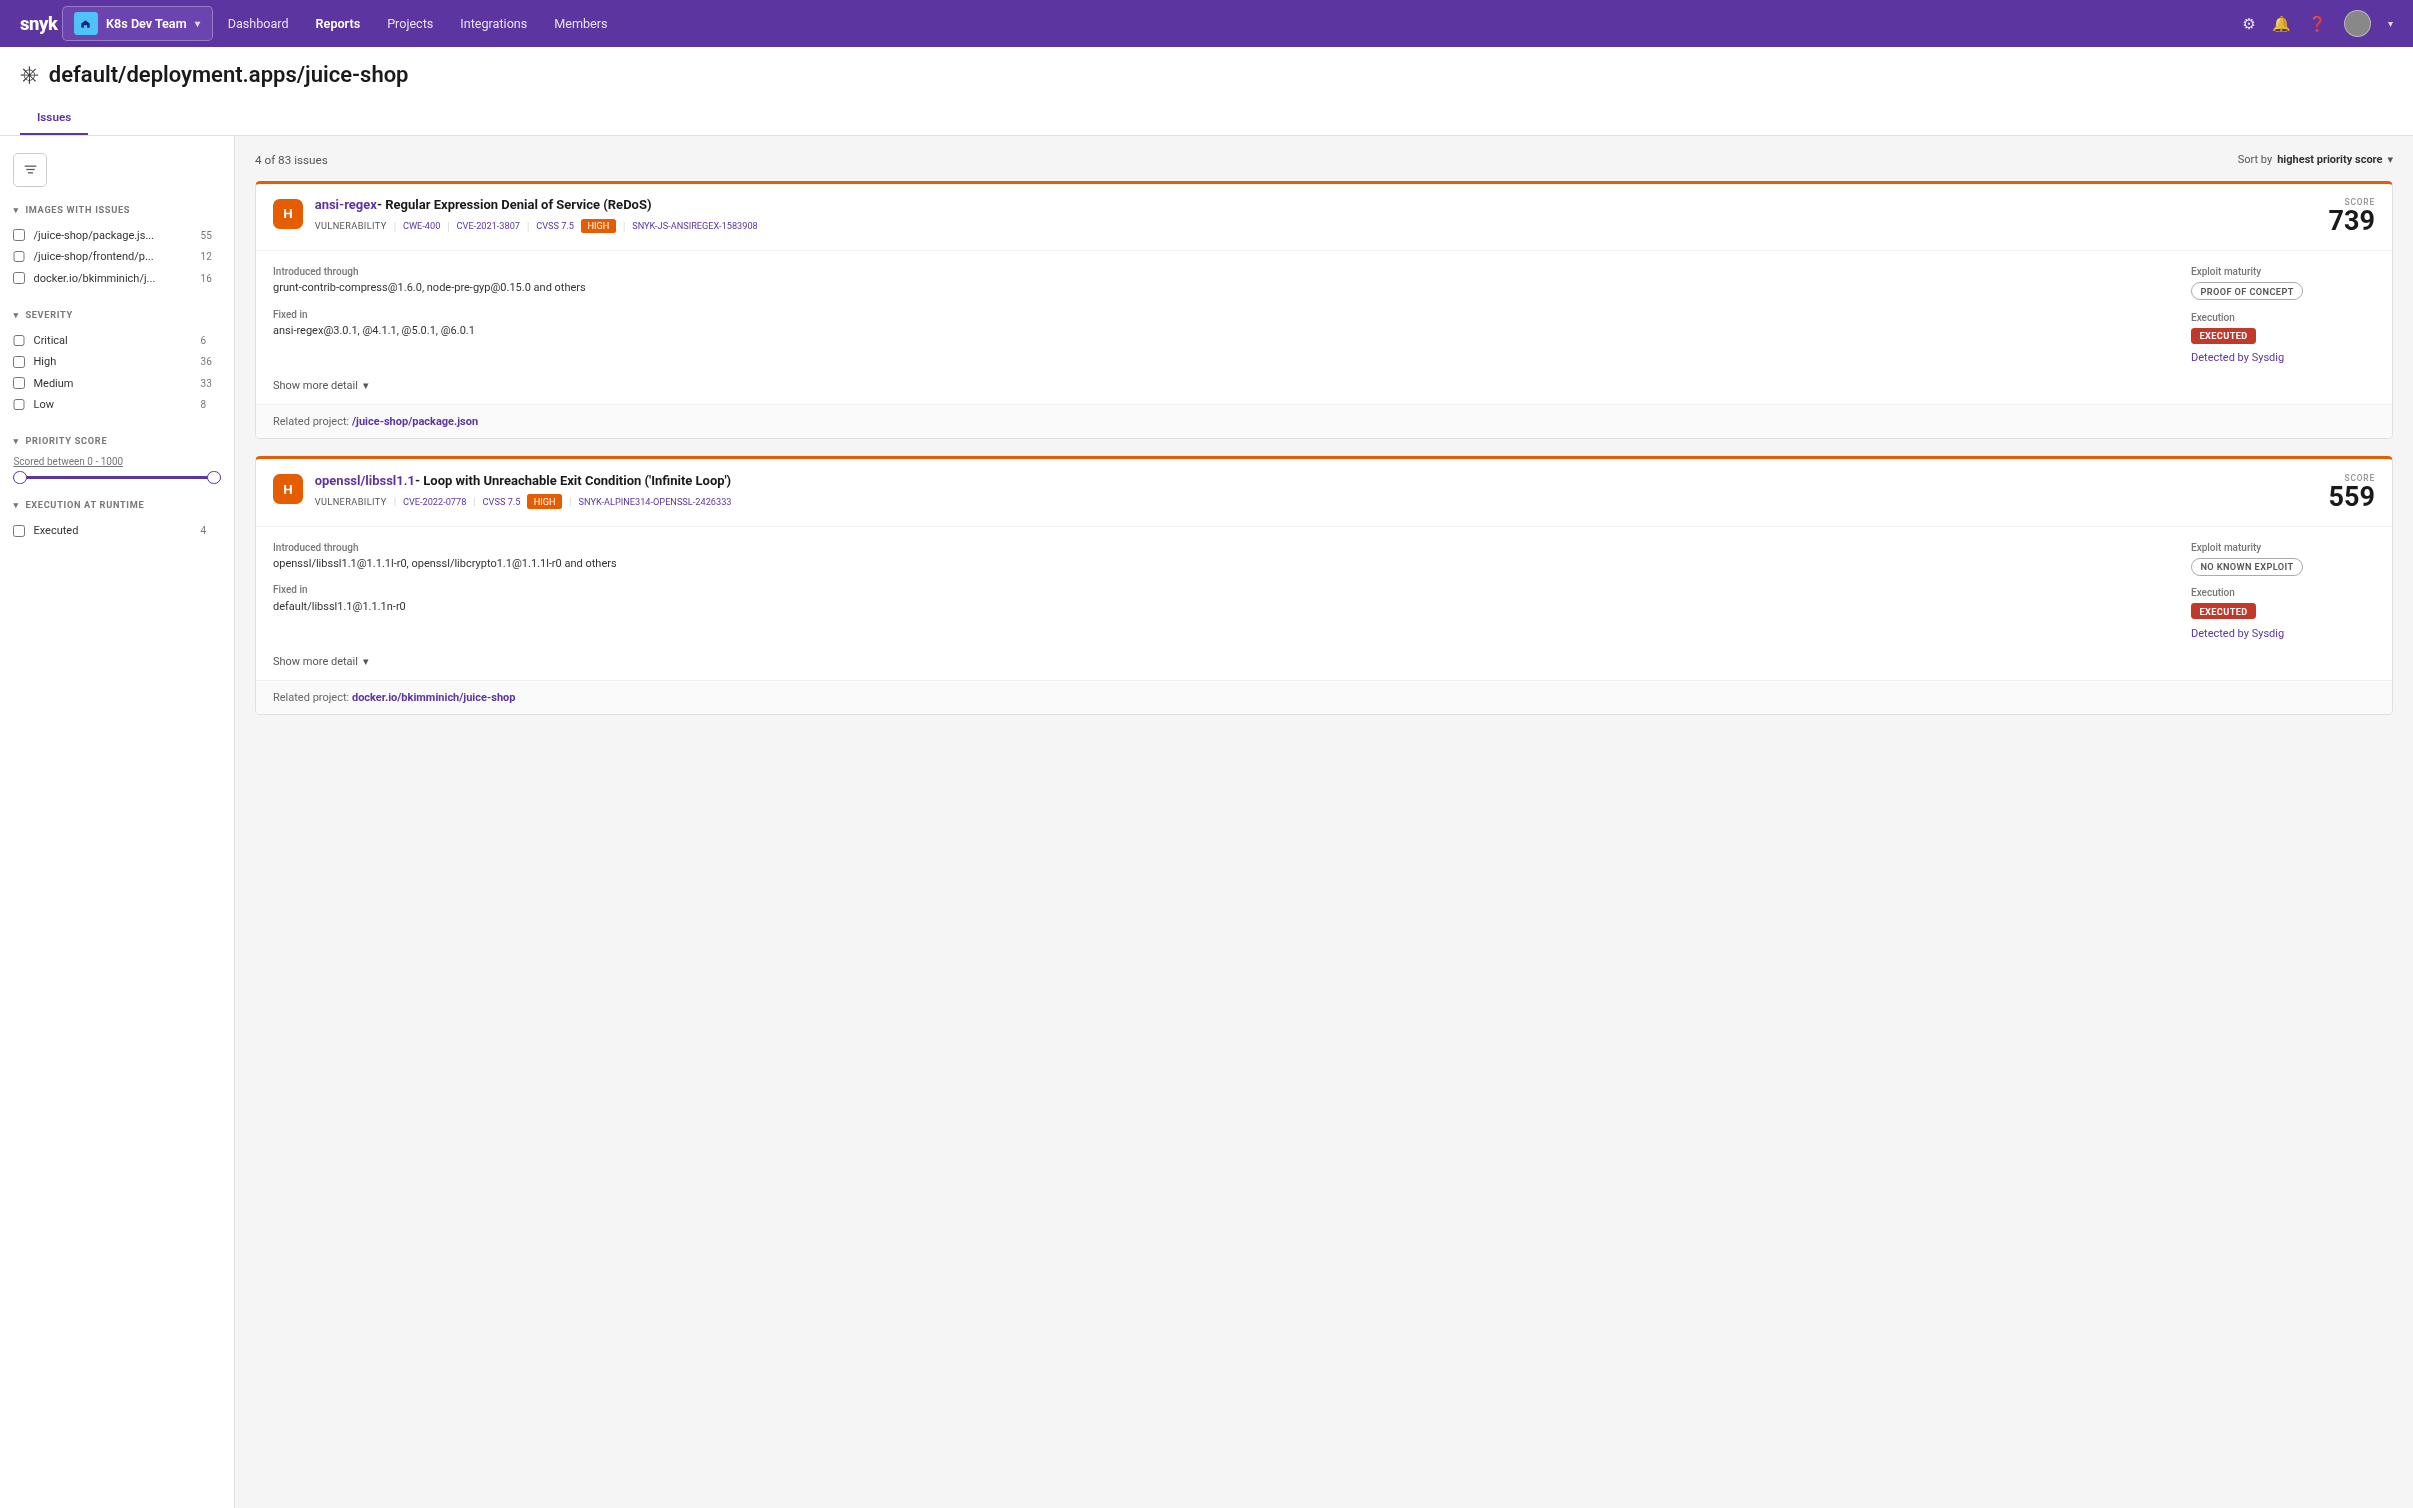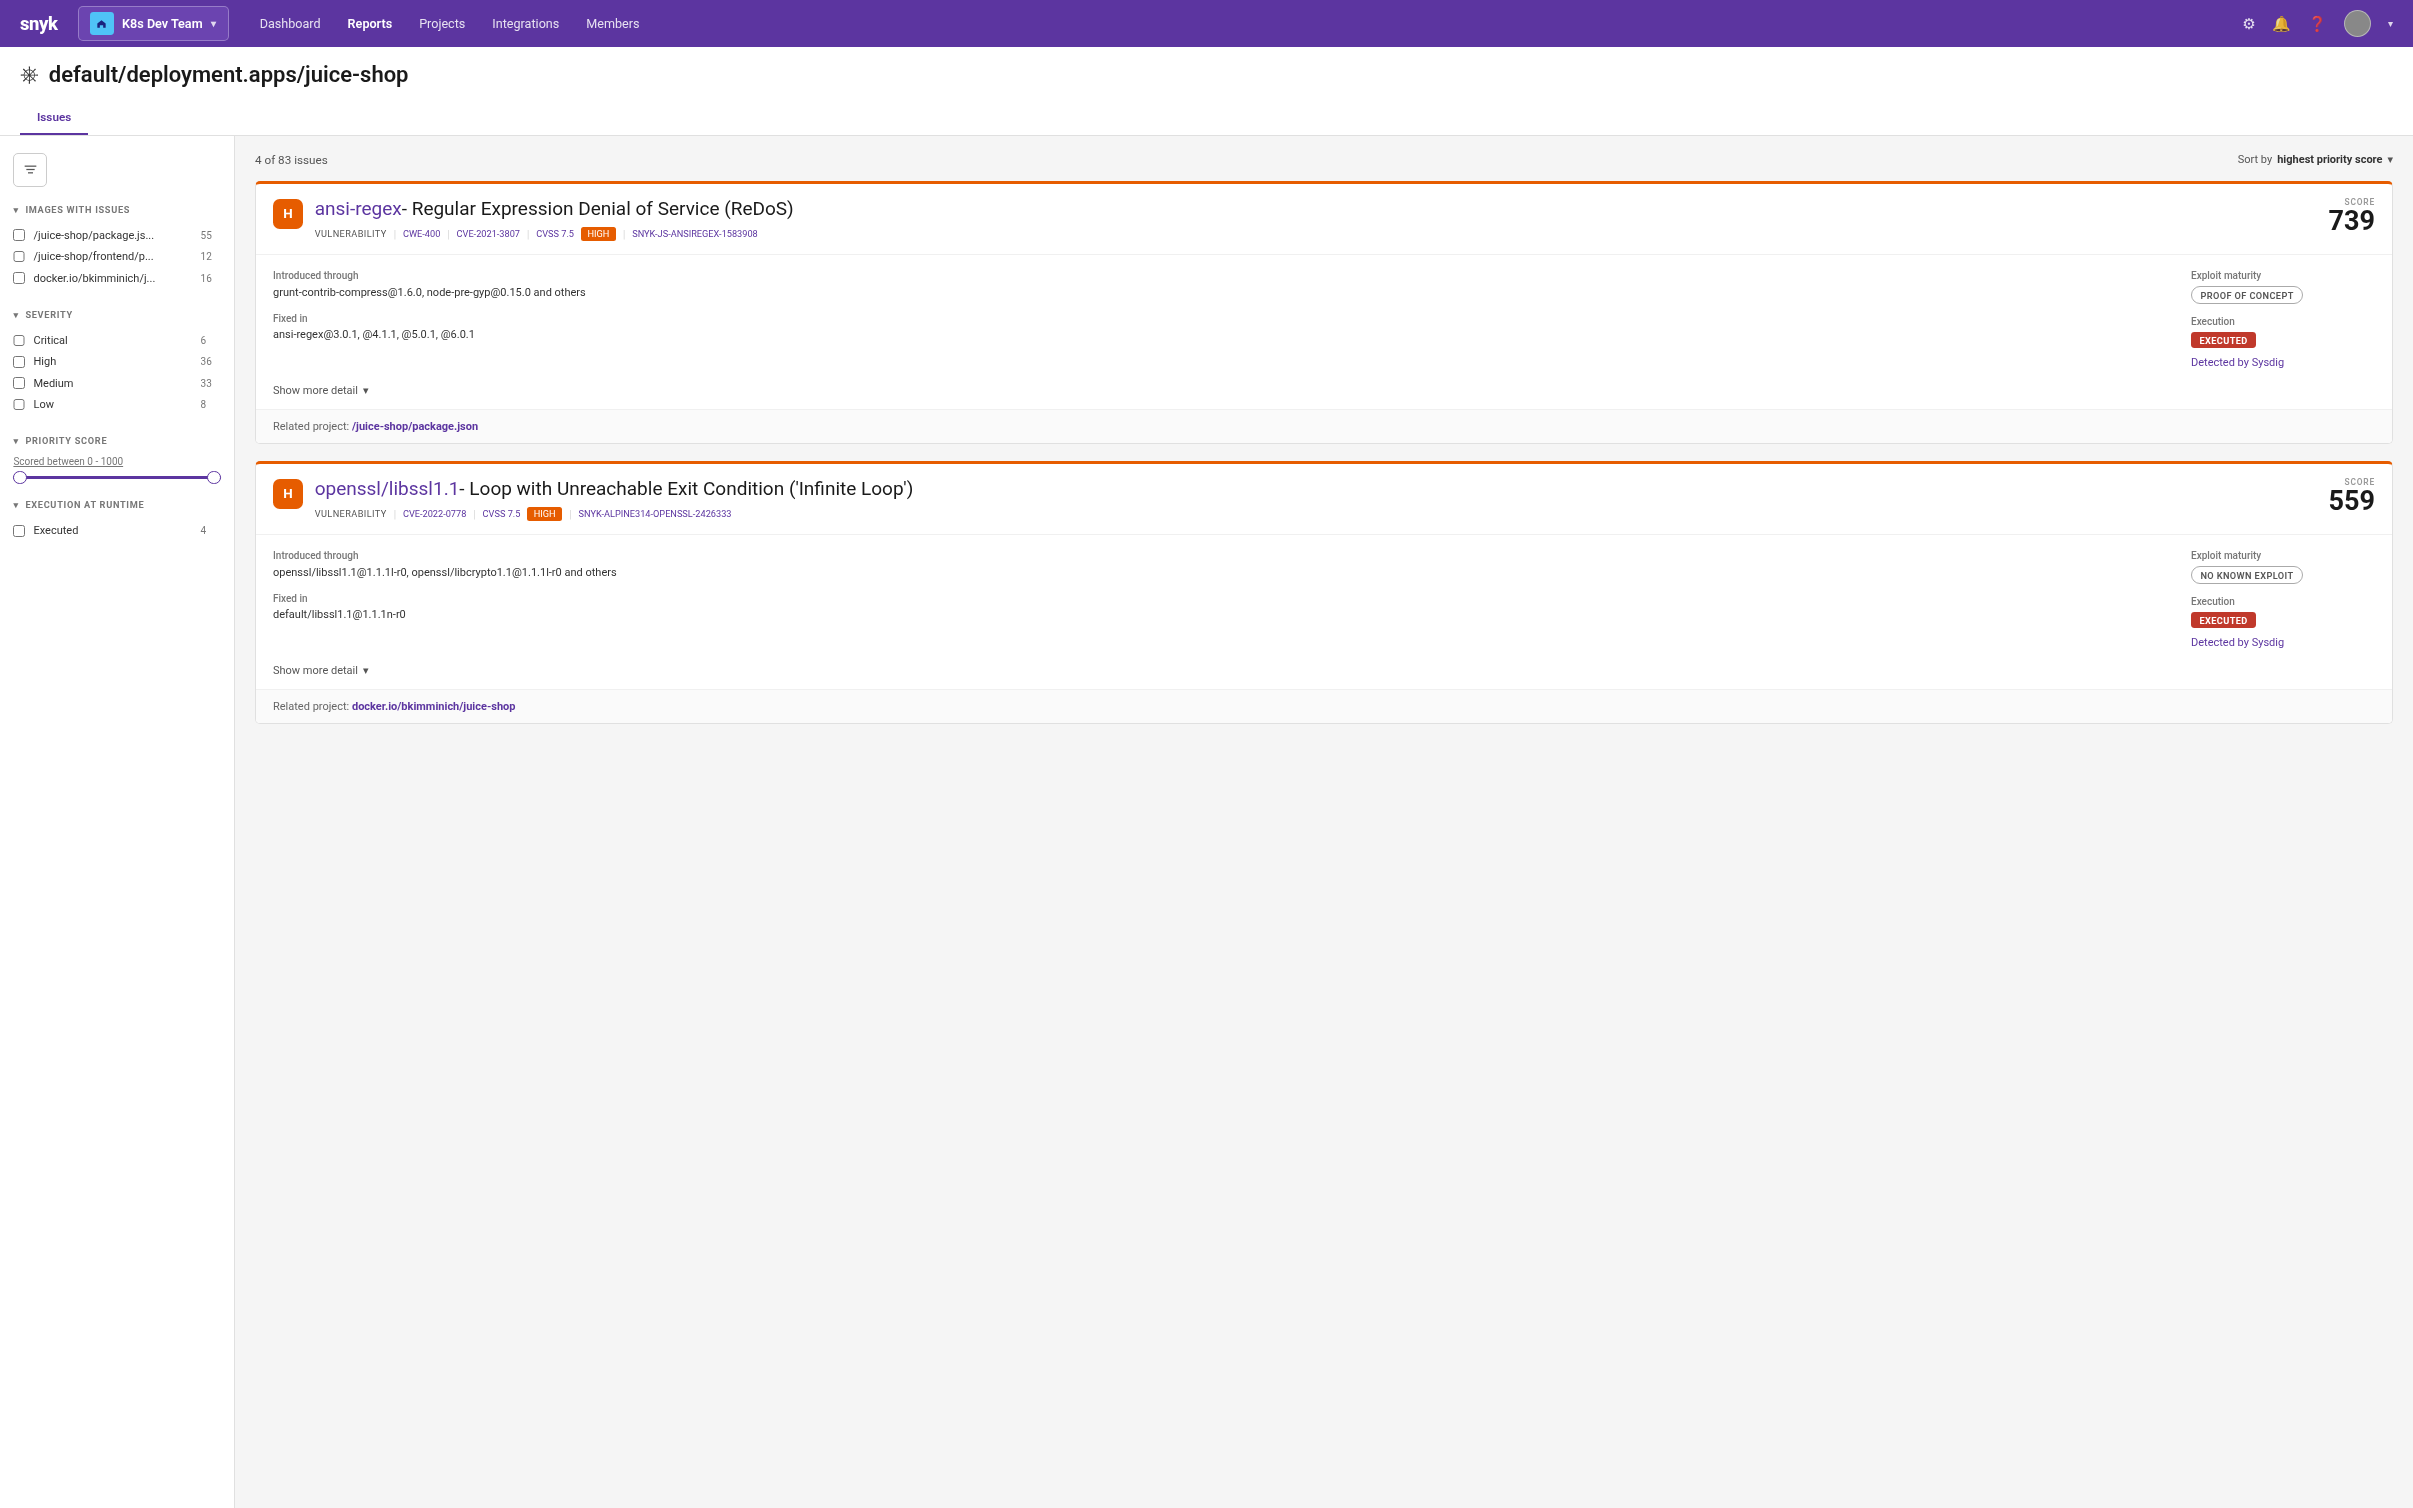--- a/index.html
+++ b/index.html
@@ -5,21 +5,21 @@
     * { box-sizing: border-box; margin: 0; padding: 0; }
     body { font-family: -apple-system, BlinkMacSystemFont, 'Segoe UI', Roboto, sans-serif; background: #f5f5f5; color: #333; font-size: 11.7px; }
 
     
     .navbar {
       background: #5c35a0;
       display: flex;
       align-items: center;
       padding: 0 20px;
       height: 47px;
-      gap: 20px;
+      gap: 4px;
     }
     .navbar-org {
       background: #6b44b0;
       border: 0.8px solid rgba(255,255,255,0.3);
       border-radius: 5px;
       color: white;
       display: flex;
       align-items: center;
       gap: 8.4px;
       padding: 5px 11.7px;
@@ -239,22 +239,22 @@
       background: #e65c00;
       color: white;
       font-weight: 700;
       font-size: 13.4px;
       display: flex; align-items: center; justify-content: center;
       flex-shrink: 0;
       margin-top: 1.7px;
     }
     .issue-title-block { flex: 1; }
     .issue-title {
-      font-size: 19px;
-      font-weight: 400;
+      font-size: 13px;
+      font-weight: 700;
       color: #1a1a1a;
       margin-bottom: 6.7px;
     }
     .issue-title .vuln-name { color: #5c35a0; }
     .issue-tags {
       display: flex;
       align-items: center;
       gap: 6.7px;
       flex-wrap: wrap;
     }

